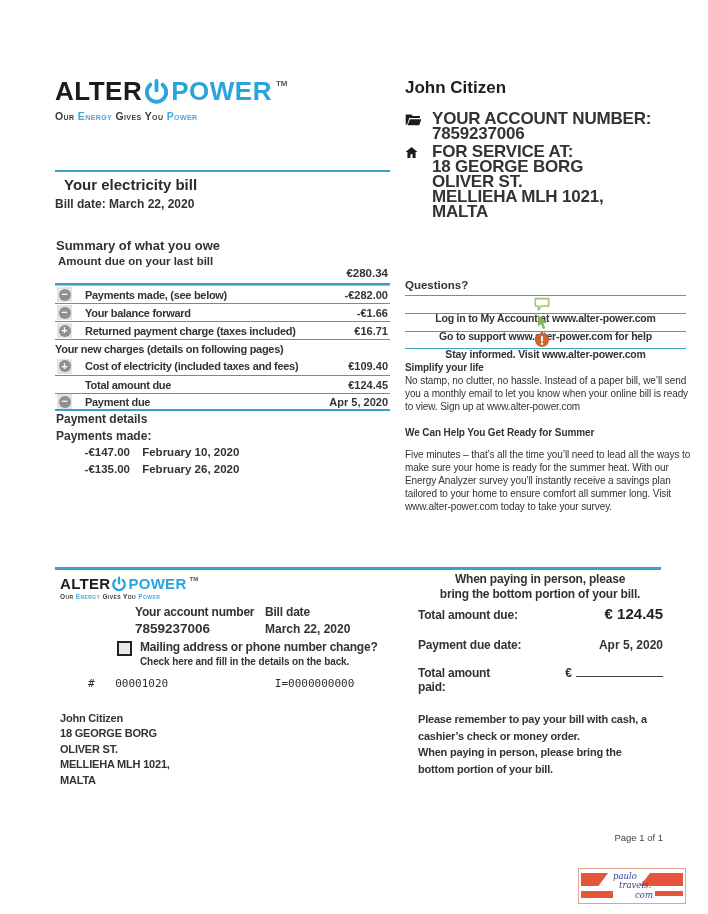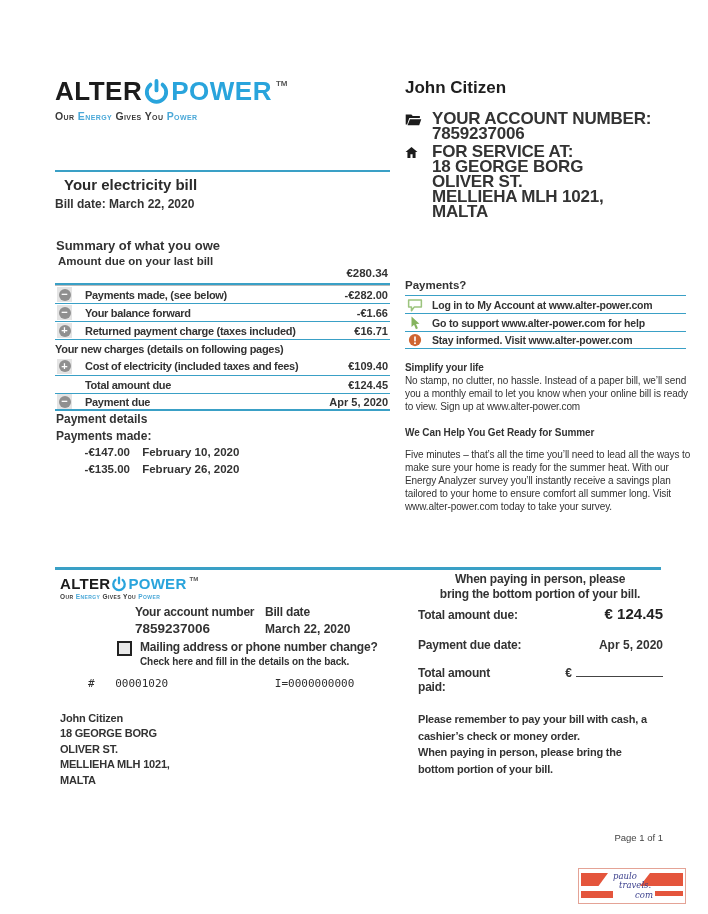--- a/index.html
+++ b/index.html
@@ -57,21 +57,21 @@
 
   
   .cust-name { font-size:17px; font-weight:bold; color:#1e1e1e; margin-bottom:13px; }
   .cust-row { display:flex; margin-bottom:3px; }
   .cust-icon { width:17px; height:15px; flex:0 0 17px; margin:1px 10px 0 0; }
   .cust-icon svg { display:block; width:100%; height:100%; }
   .cust-label, .cust-val { font-size:17px; font-weight:bold; line-height:15px; letter-spacing:-.2px; }
 
   .q-title { font-size:11.5px; font-weight:bold; margin-bottom:4px; }
   .q-row { display:flex; align-items:center; height:18px; border-top:1.5px solid #3aa0c6;
-           font-size:10.5px; font-weight:bold; letter-spacing:-.2px; white-space:nowrap; }
+           font-size:10.5px; font-weight:bold; letter-spacing:-.2px; white-space:nowrap;flex-direction:column; }
   .q-row.last { border-bottom:1.5px solid #3aa0c6; }
   .q-icon { width:16px; height:14px; flex:0 0 16px; margin:0 9px 0 2px; }
   .q-icon svg { display:block; width:100%; height:100%; }
 
   .promo-title { font-size:10px; font-weight:bold; letter-spacing:-.1px; }
   .promo-body { font-size:10px; line-height:13px; letter-spacing:-.1px; margin-top:1px; }
   .mt18 { margin-top:14px; } .mt10 { margin-top:10px; }
 
   
   .stub-lbl { font-size:12px; font-weight:bold; letter-spacing:-.2px; }
@@ -209,21 +209,21 @@
   <div class="abs pay-line" style="left:55px; top:446px;">
     <span class="pay-amt">-€147.00</span>
     <span class="pay-date">February 10, 2020</span>
   </div>
   <div class="abs pay-line" style="left:55px; top:463px;">
     <span class="pay-amt">-€135.00</span>
     <span class="pay-date">February 26, 2020</span>
   </div>
 
   <div class="abs" style="left:405px; top:279px; width:281px;">
-    <div class="q-title">Payments?</div>
+    <div class="q-title">Questions?</div>
     <div class="q-row">
       <span class="q-icon">
         <svg viewBox="0 0 24 22" fill="none" stroke="#9cc47e" stroke-width="2.4" stroke-linejoin="round">
             <path d="M2 3 h20 v11 h-11 l-4.5 6 v-6 H2 z"></path>
           </svg>
       </span>
       <span>Log in to My Account at www.alter-power.com</span>
     </div>
     <div class="q-row">
       <span class="q-icon">

